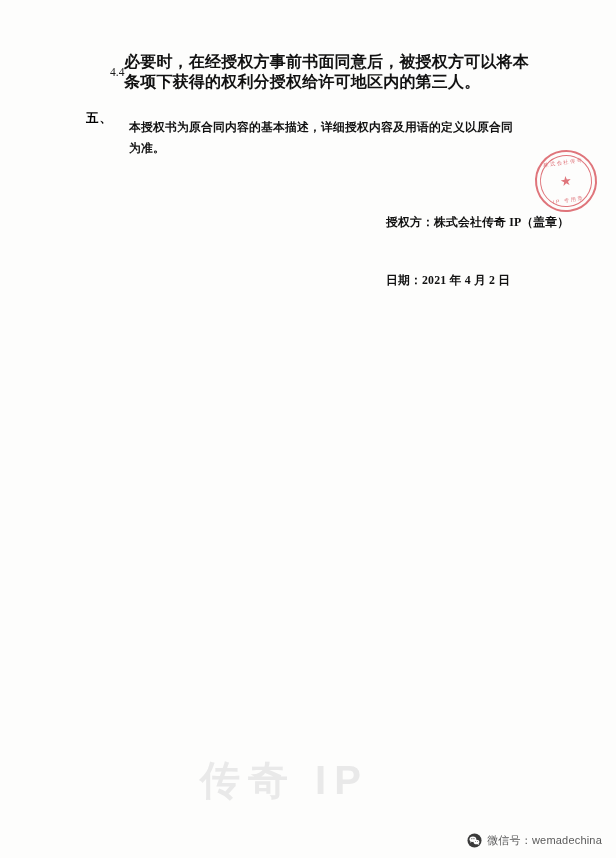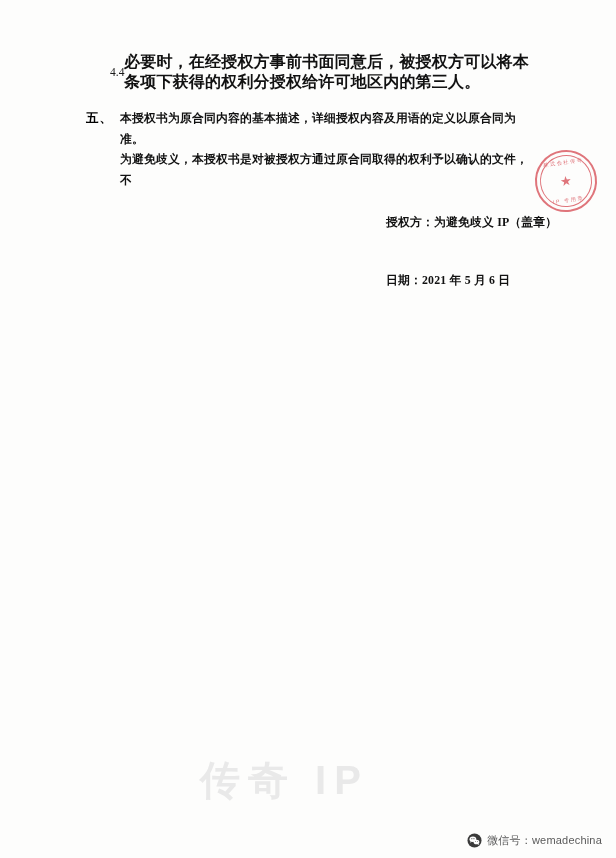--- a/index.html
+++ b/index.html
@@ -73,21 +73,21 @@
   }
   .clause-main .txt {
     flex: 1 1 auto;
     font-size: 11.8px;
     line-height: 20.5px;
     letter-spacing: 0.2px;
     font-weight: 600;
     color: #111;
   }
   .clause-main .txt p {
-    margin: 0;
+    margin: 9px;
   }
 
   
   .sig-block {
     position: absolute;
     left: 300px;
     top: 160px;
     width: 240px;
   }
   .sig-line {
@@ -208,30 +208,29 @@
 
     <div class="clause-sub">
       <div class="num">4.4</div>
       <div class="txt">必要时，在经授权方事前书面同意后，被授权方可以将本条项下获得的权利分授权给许可地区内的第三人。</div>
     </div>
 
     <div class="clause-main">
       <div class="num">五、</div>
       <div class="txt">
         <p>本授权书为原合同内容的基本描述，详细授权内容及用语的定义以原合同为准。</p>
-        <p>为避免歧义，本授权书是对被授权方通过原合同取得的权利予以确认的文件，不</p>
       </div>
     </div>
 
     <div class="sig-block">
       <div class="sig-line">
-        <span>授权方：</span><span class="latin">为避免歧义 IP（盖章）</span>
+        <span>授权方：</span><span class="latin">株式会社传奇 IP（盖章）</span>
       </div>
       <div class="date-line">
-        <span>日期：</span><span class="n">2021 年 5 月 6 日</span>
+        <span>日期：</span><span class="n">2021 年 4 月 2 日</span>
       </div>
     </div>
 
   </div>
 
   <div class="stamp">
     <div class="inner-ring"></div>
     <div class="arc-top">株式会社传奇</div>
     <div class="star">★</div>
     <div class="arc-bottom">IP 专用章</div>

